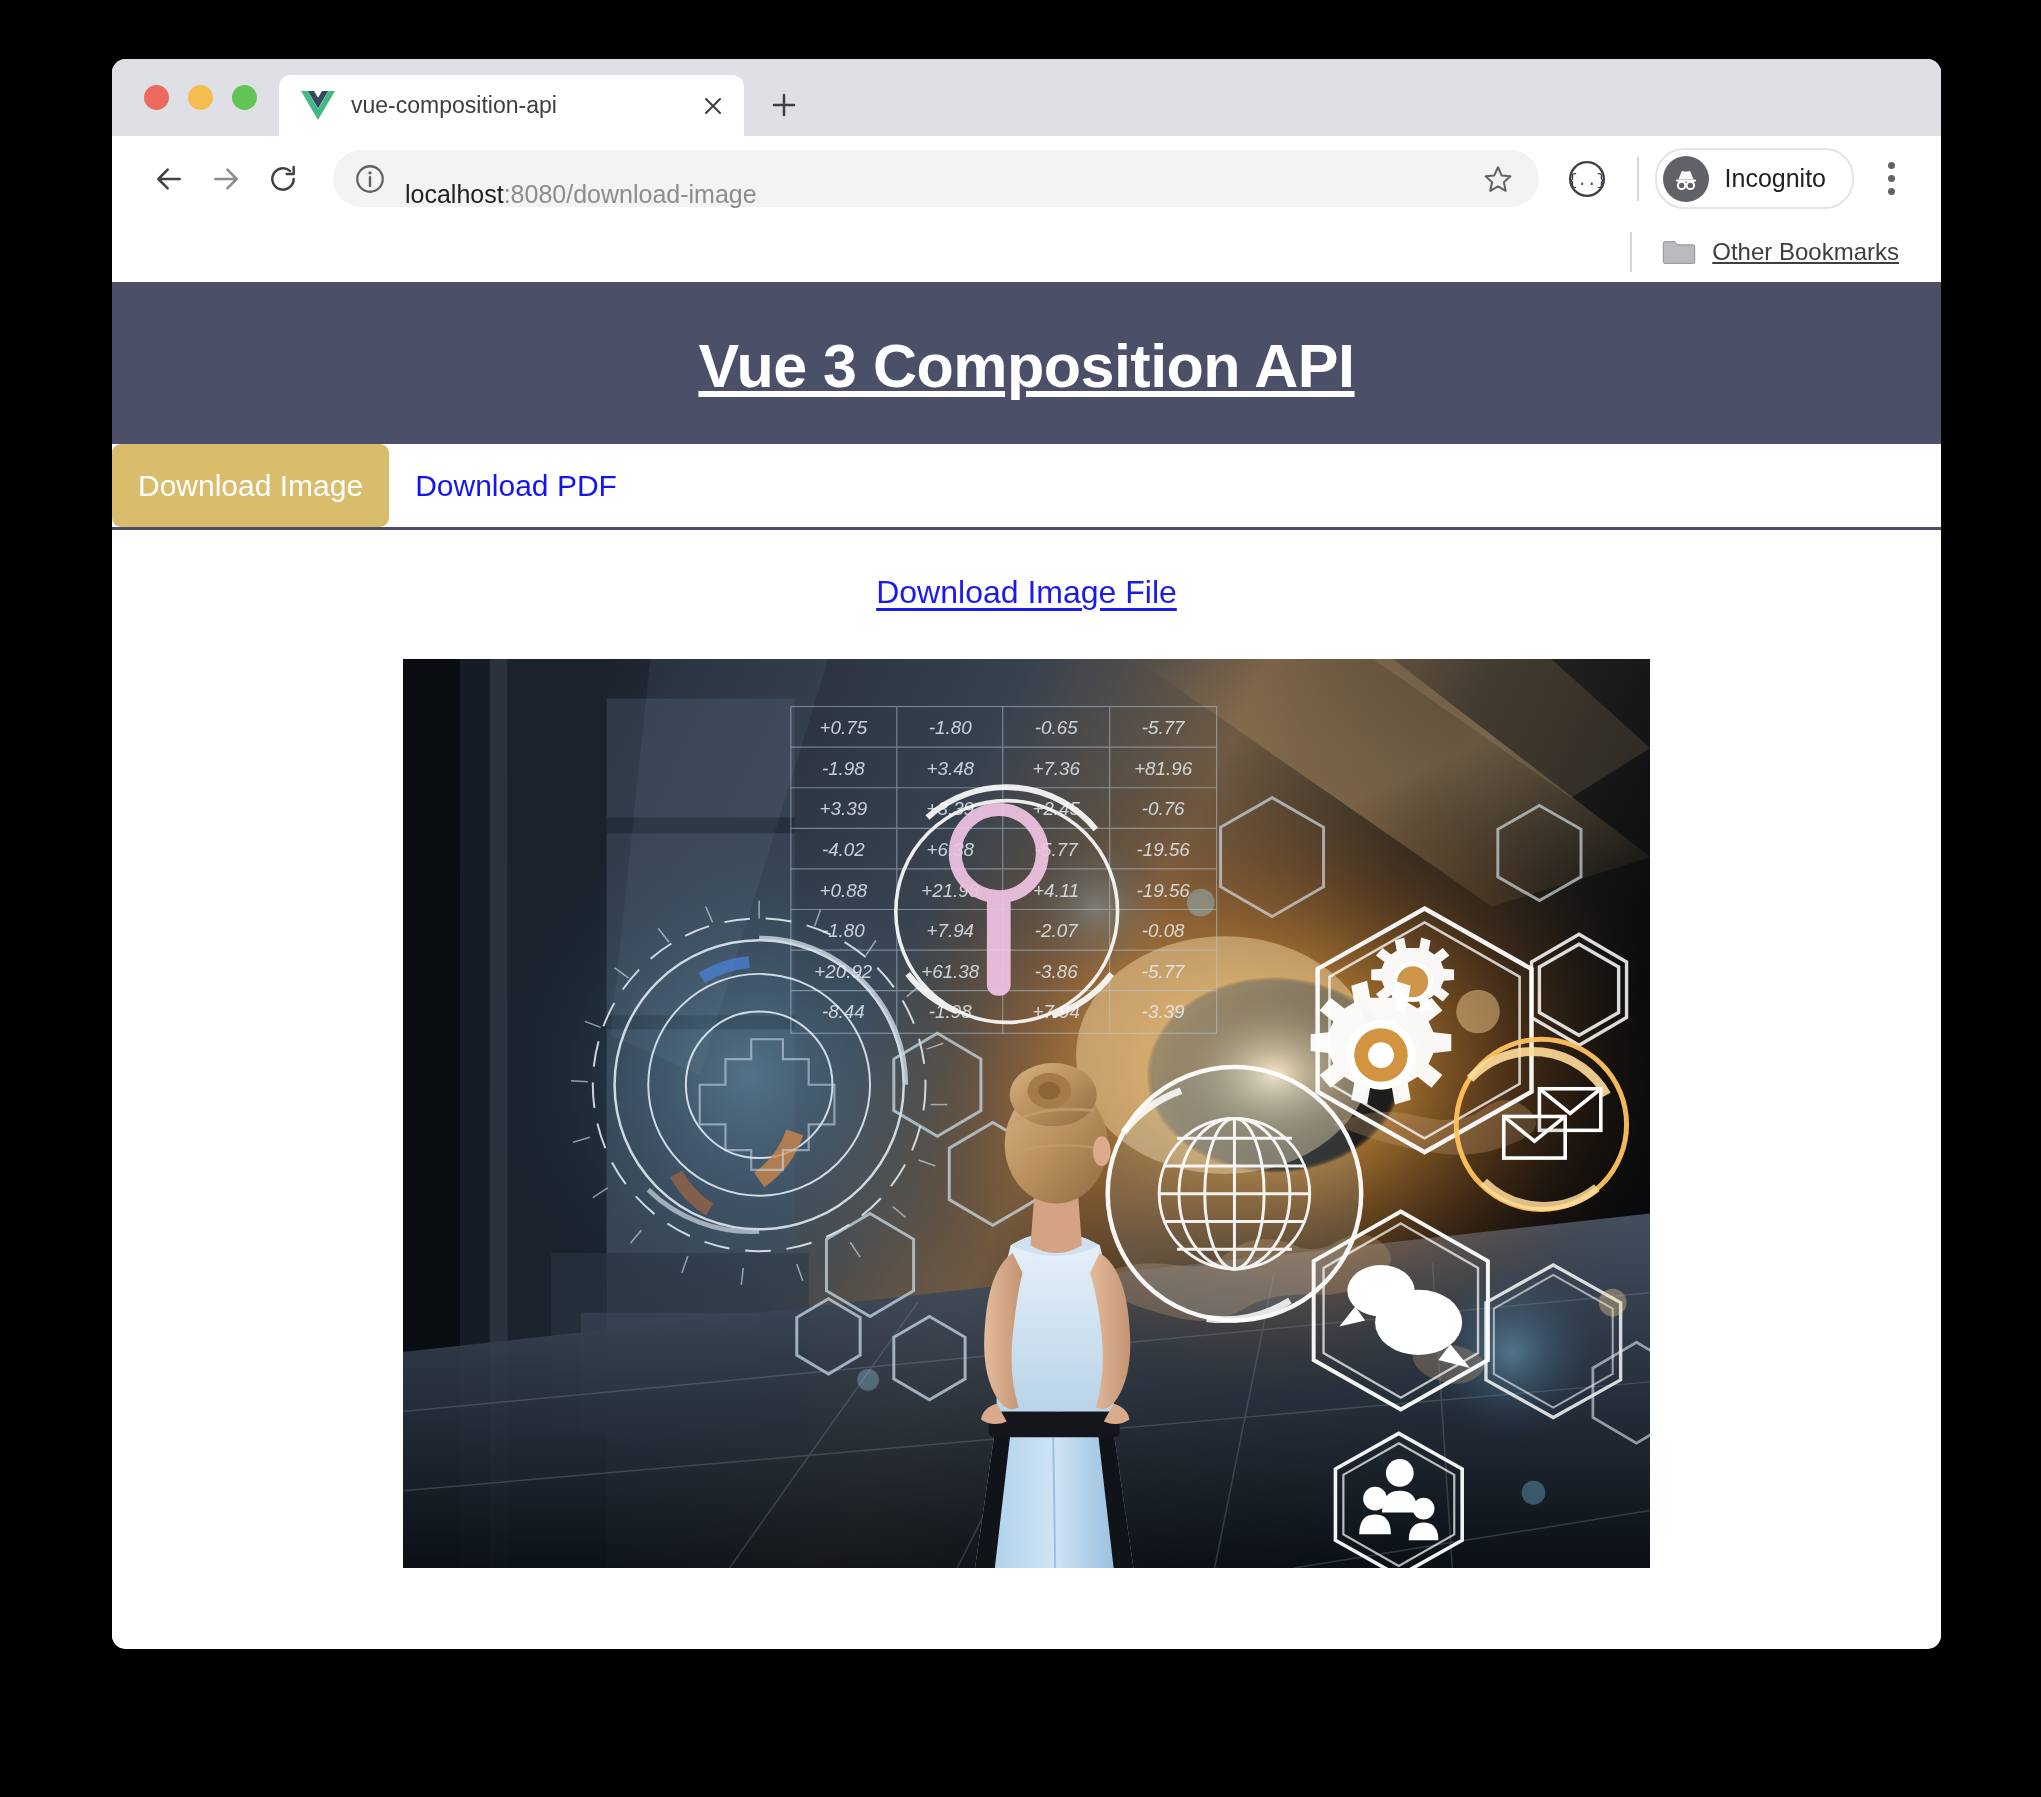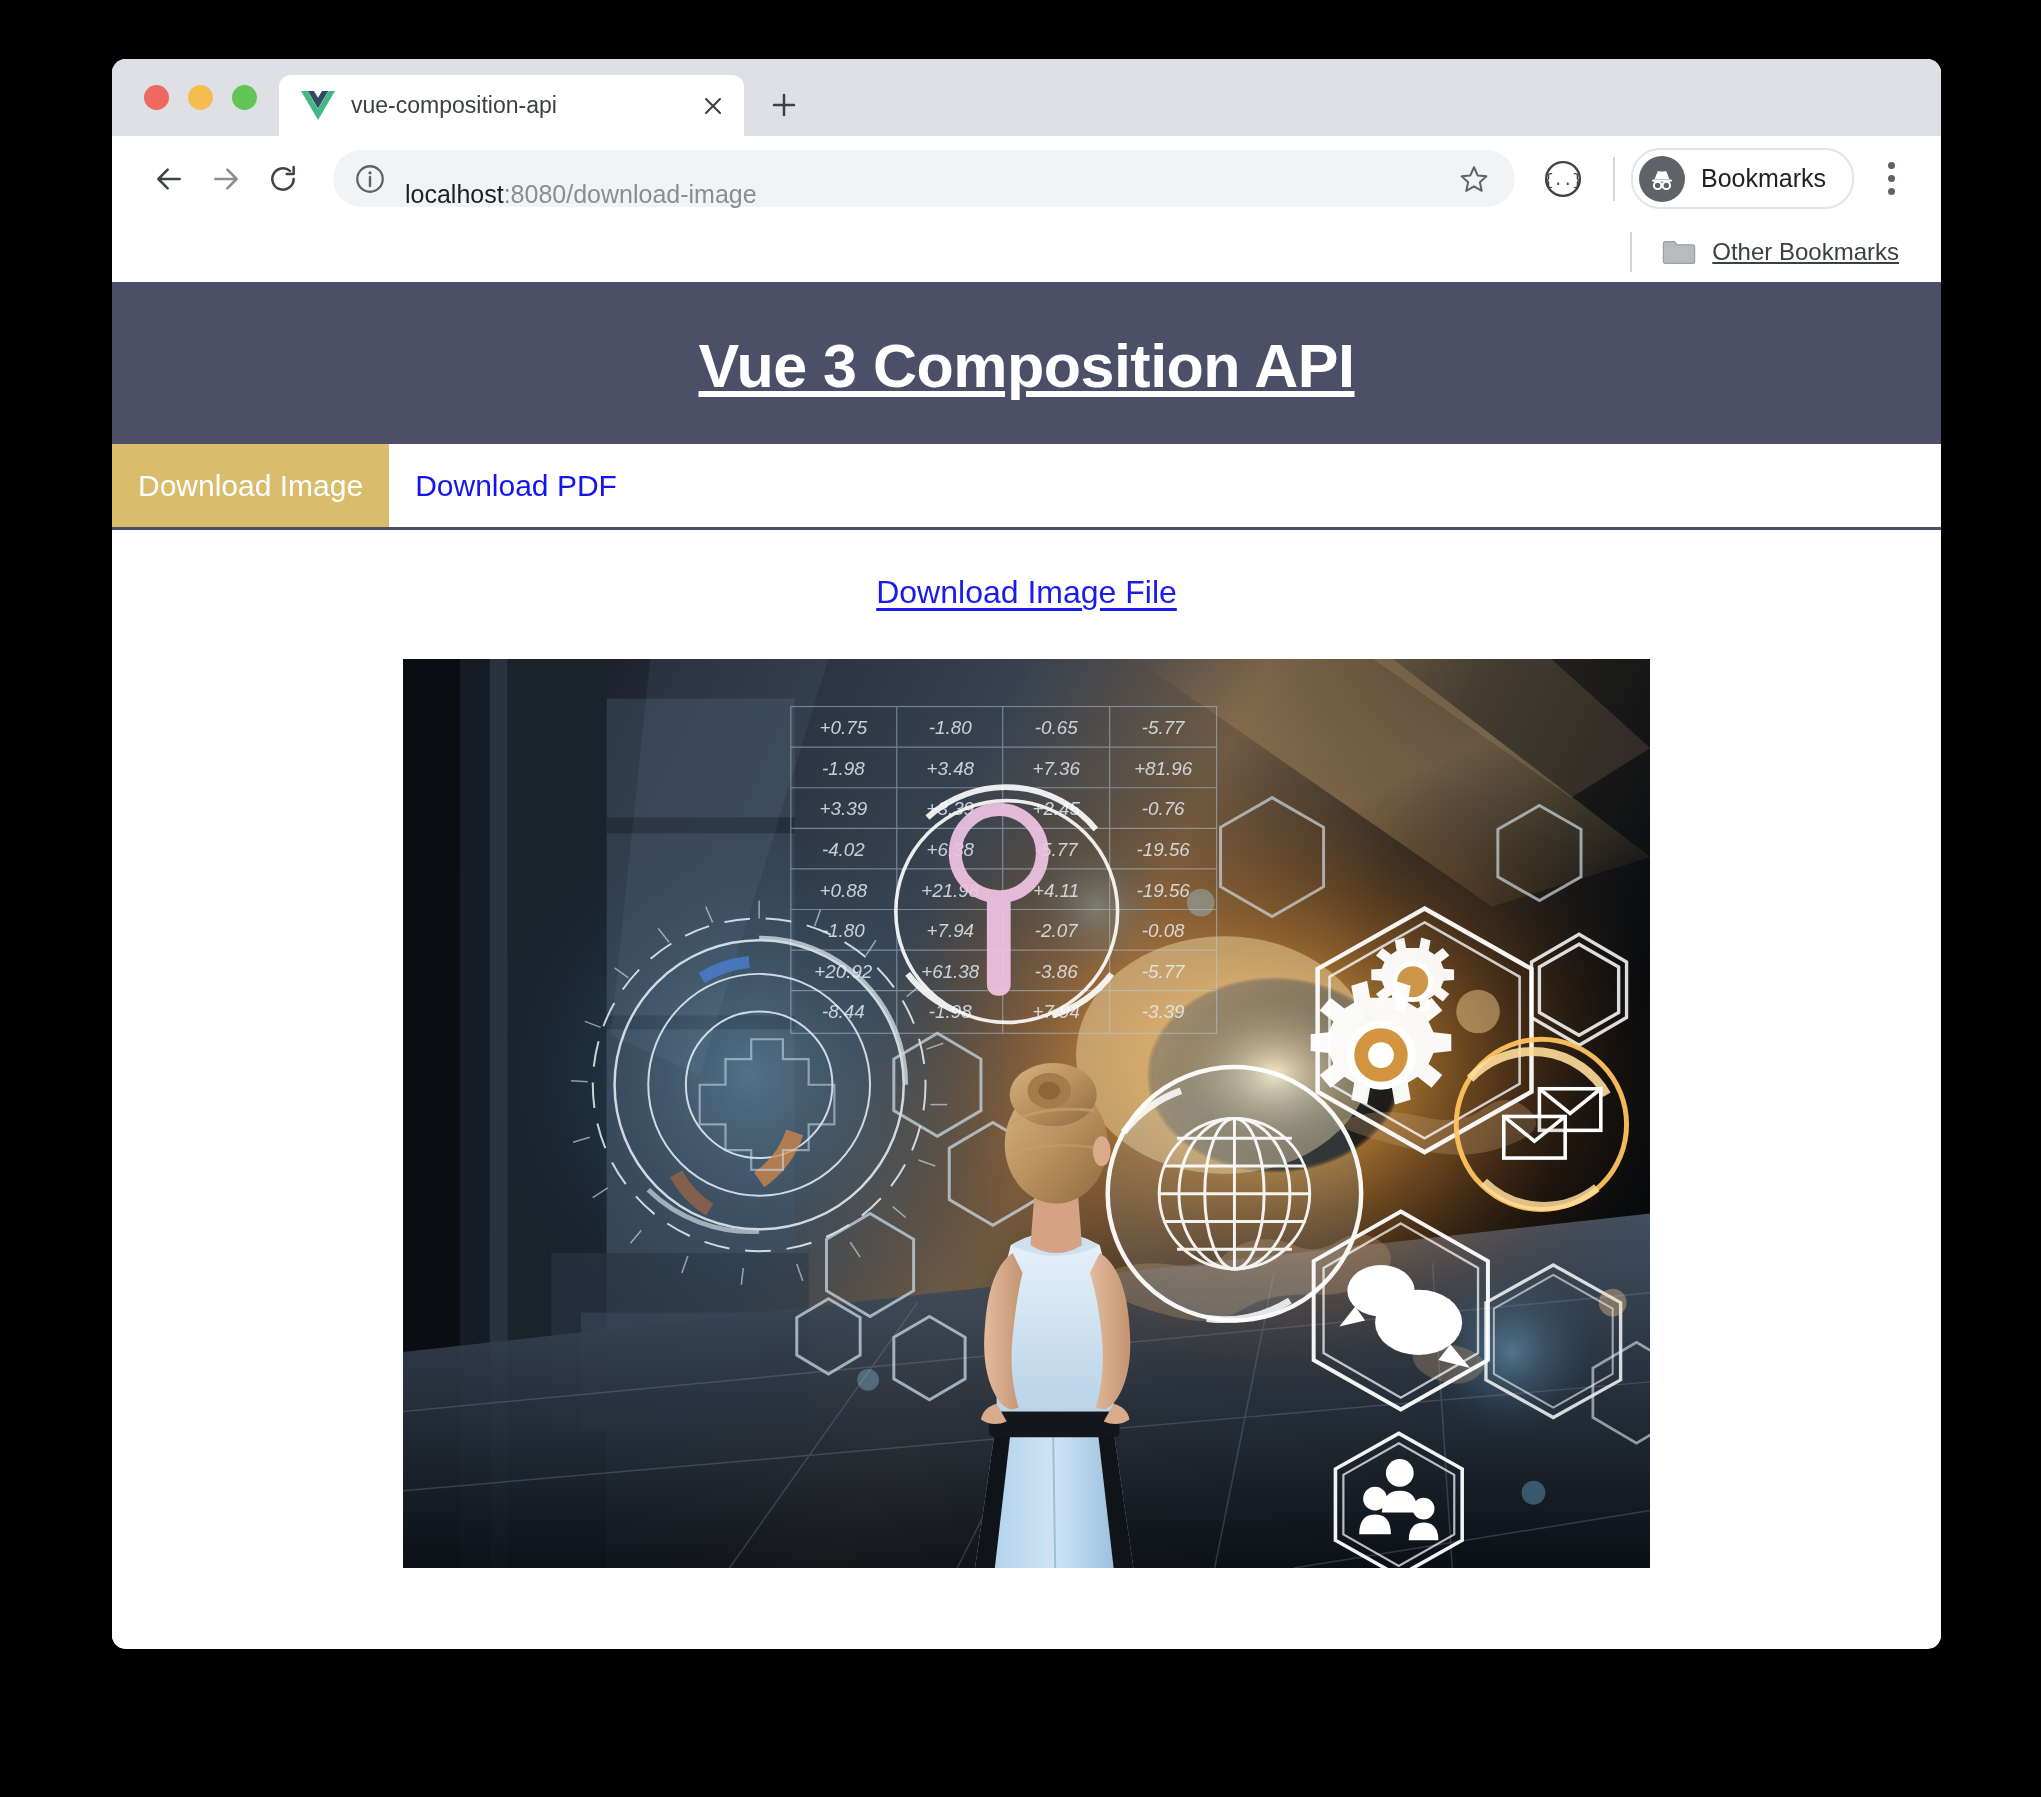--- a/index.html
+++ b/index.html
@@ -270,20 +270,21 @@
     border-bottom: 3px solid #4b5068;
     height: 83px;
   }
   .nav-tab {
     display: flex;
     align-items: center;
     padding: 0 26px;
     font-size: 30px;
     cursor: pointer;
     white-space: nowrap;
+    border-radius: 9px;
   }
   .nav-tab.active {
     background: #d9bd6d;
     color: #ffffff;
   }
   .nav-tab.inactive {
     color: #1414f0;
   }
 
   #content-area {
@@ -394,21 +395,21 @@
 
     <div id="incognito-pill">
       <span id="incognito-avatar">
         <svg viewBox="0 0 32 32" width="34" height="34" aria-hidden="true">
           <path d="M9 16.2 L11.6 9.6 Q12.2 8.2 13.6 8.6 L16 9.2 L18.4 8.6 Q19.8 8.2 20.4 9.6 L23 16.2 Z" fill="#ffffff"></path>
           <rect x="6.6" y="16.4" width="18.8" height="2.1" rx="1.05" fill="#ffffff"></rect>
           <circle cx="11.9" cy="22" r="3.5" stroke="#ffffff" stroke-width="1.9" fill="none"></circle>
           <circle cx="20.1" cy="22" r="3.5" stroke="#ffffff" stroke-width="1.9" fill="none"></circle>
         </svg>
       </span>
-      <span id="incognito-label">Bookmarks</span>
+      <span id="incognito-label">Incognito</span>
     </div>
 
     <div id="menu-dots">
       <span class="menu-dot"></span>
       <span class="menu-dot"></span>
       <span class="menu-dot"></span>
     </div>
   </div>
 
   <div id="bookmarks-bar">

